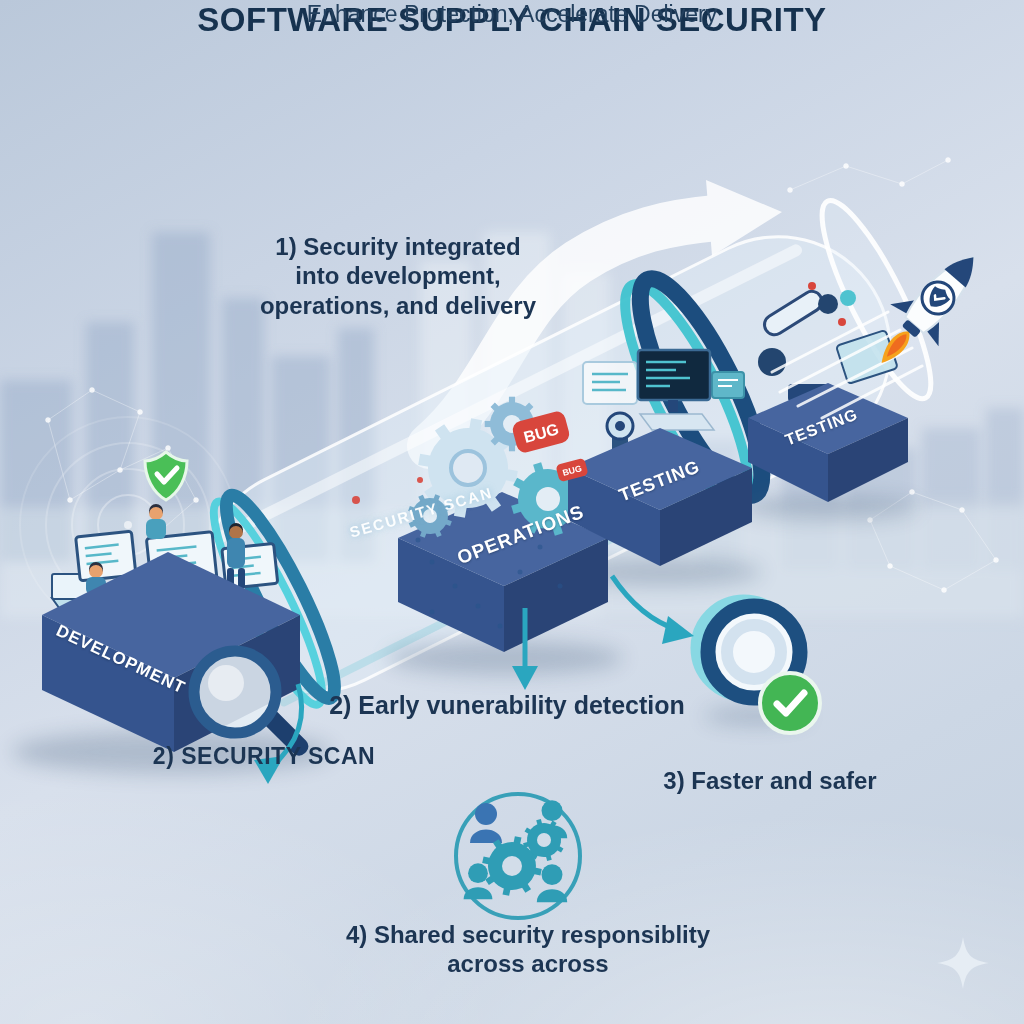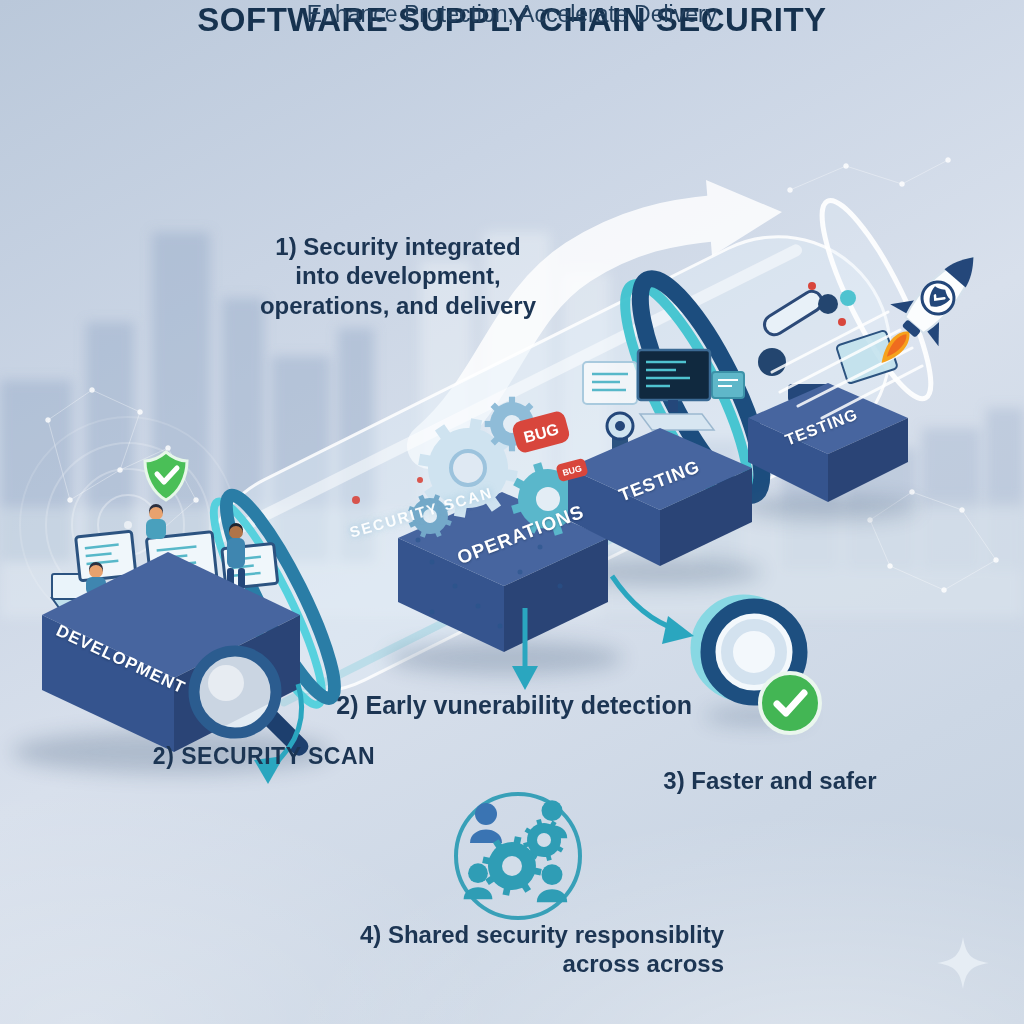--- a/index.html
+++ b/index.html
@@ -9,24 +9,24 @@
     background:
       radial-gradient(900px 420px at 80% 104%, rgba(255,255,255,.38), rgba(255,255,255,0) 60%),
       radial-gradient(700px 400px at 8% 100%, rgba(255,255,255,.22), rgba(255,255,255,0) 60%),
       linear-gradient(152deg,#bac8da 0%,#c9d4e4 26%,#d8e0ec 52%,#ccd7e5 78%,#c5d1e0 100%);
   }
   svg{position:absolute;left:0;top:0;}
   .txt{position:absolute;color:#1c3553;text-align:center;line-height:1.22;}
   #main-title{left:0;top:56;width:1024px;font-size:33px;font-weight:800;letter-spacing:.5px;color:#16324f;}
   #sub-title{left:0;top:98;width:1024px;font-size:23px;font-weight:500;color:#23405e;}
   #anno-1{left:236px;top:232px;width:324px;font-size:24px;font-weight:700;}
-  #anno-2a{left:322px;top:690px;width:370px;font-size:25px;font-weight:700;text-align:right;}
+  #anno-2a{left:322px;top:690px;width:370px;font-size:25px;font-weight:700;}
   #anno-2b{left:136px;top:742px;width:256px;font-size:23px;font-weight:600;letter-spacing:.5px;}
   #anno-3{left:640px;top:740px;width:260px;font-size:24px;font-weight:700;margin-top:26px;}
-  #anno-4{left:332px;top:920px;width:392px;font-size:24px;font-weight:700;text-align:right;}
+  #anno-4{left:332px;top:920px;width:392px;font-size:24px;font-weight:700;}
   .stage-label{position:absolute;color:#ffffff;font-weight:700;letter-spacing:1px;white-space:nowrap;
     text-shadow:0 1px 2px rgba(20,40,70,.45);transform-origin:left center;}
   #lbl-development{left:57px;top:620px;font-size:17px;transform:rotate(25deg);}
   #lbl-operations{left:458px;top:548px;font-size:19px;transform:rotate(-21deg);}
   #lbl-testing1{left:620px;top:486px;font-size:18px;transform:rotate(-21deg);}
   #lbl-testing2{left:786px;top:432px;font-size:16px;transform:rotate(-21deg);}
   #tube-watermark{position:absolute;left:350px;top:524px;font-size:15px;font-weight:700;letter-spacing:2px;
     color:rgba(255,255,255,.95);transform:rotate(-16deg);transform-origin:left center;
     text-shadow:0 0 6px rgba(120,180,210,.6);}
 </style>

